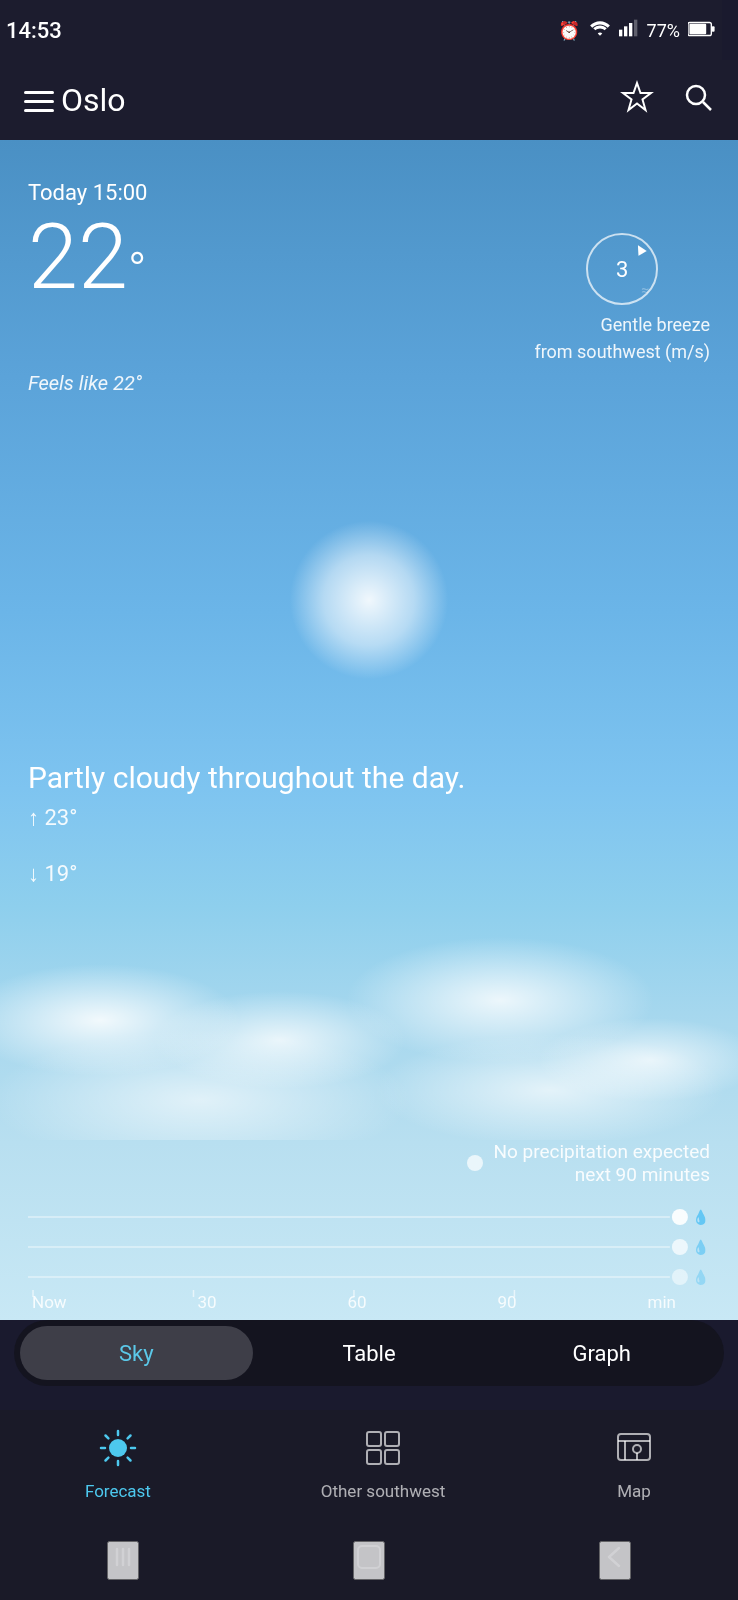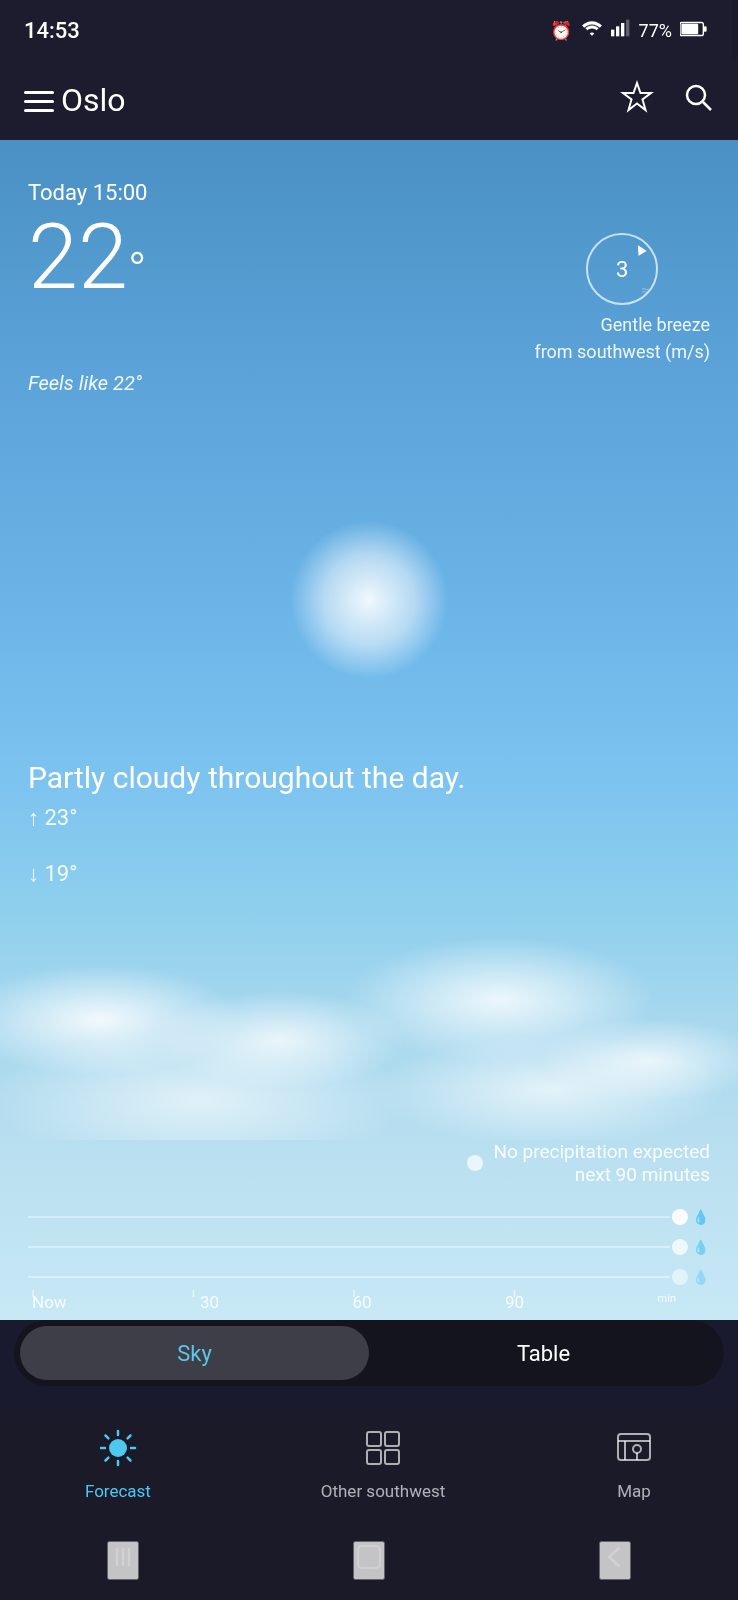--- a/index.html
+++ b/index.html
@@ -9,27 +9,27 @@
       height: 1600px;
       font-family: -apple-system, BlinkMacSystemFont, 'Segoe UI', Roboto, sans-serif;
       background: #1a1a2e;
       overflow: hidden;
       position: relative;
     }
 
     
     .status-bar {
       position: absolute;
-      top: 0; left: 0; right: 6px;
+      top: 0; left: 0; right: 16px;
       height: 60px;
       background: #1c1c2e;
       display: flex;
       align-items: center;
       justify-content: space-between;
-      padding: 0 24px;
+      padding: 0 6px;
       z-index: 100;
     }
     .status-time {
       color: white;
       font-size: 22px;
       font-weight: 500;
     }
     .status-icons {
       display: flex;
       align-items: center;
@@ -460,31 +460,34 @@
       <line x1="5" y1="88" x2="5" y2="95" stroke="rgba(255,255,255,0.6)" stroke-width="1.5"></line>
       <line x1="165" y1="88" x2="165" y2="95" stroke="rgba(255,255,255,0.6)" stroke-width="1.5"></line>
       <line x1="325" y1="88" x2="325" y2="95" stroke="rgba(255,255,255,0.6)" stroke-width="1.5"></line>
       <line x1="485" y1="88" x2="485" y2="95" stroke="rgba(255,255,255,0.6)" stroke-width="1.5"></line>
     </svg>
     <div class="chart-axis" style="position:absolute; bottom:0; left:0; right:30px; display:flex; justify-content:space-between; padding: 0 4px;">
       <span class="axis-label" style="color:rgba(255,255,255,0.85); font-size:17px;">Now</span>
       <span class="axis-label" style="color:rgba(255,255,255,0.85); font-size:17px;">30</span>
       <span class="axis-label" style="color:rgba(255,255,255,0.85); font-size:17px;">60</span>
       <span class="axis-label" style="color:rgba(255,255,255,0.85); font-size:17px;">90</span>
-      <span class="axis-label" style="color:rgba(255,255,255,0.85); font-size:11px;">min</span>
+      <span class="axis-label" style="color:rgba(255,255,255,0.85); font-size:17px;">min</span>
     </div>
   </div>
 </div>
 
 <div class="view-switcher">
   <div class="view-tab active">
     <span>Sky</span>
   </div>
   <div class="view-tab inactive">
     <span style="color:white;">Table</span>
+  </div>
+  <div class="view-tab inactive">
+    <span style="color:white;">Graph</span>
   </div>
 </div>
 
 <div class="bottom-nav">
   <div class="bottom-nav-item active">
     <span class="bottom-nav-icon">
       <svg width="38" height="38" viewBox="0 0 38 38" fill="none">
         <circle cx="19" cy="19" r="9" fill="#4dc8ee"></circle>
         <line x1="19" y1="2" x2="19" y2="6" stroke="#4dc8ee" stroke-width="2.5" stroke-linecap="round"></line>
         <line x1="19" y1="32" x2="19" y2="36" stroke="#4dc8ee" stroke-width="2.5" stroke-linecap="round"></line>

